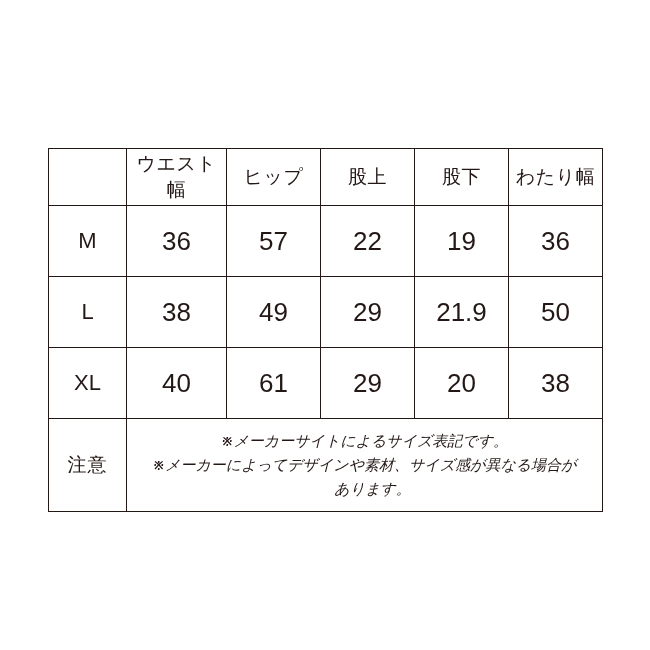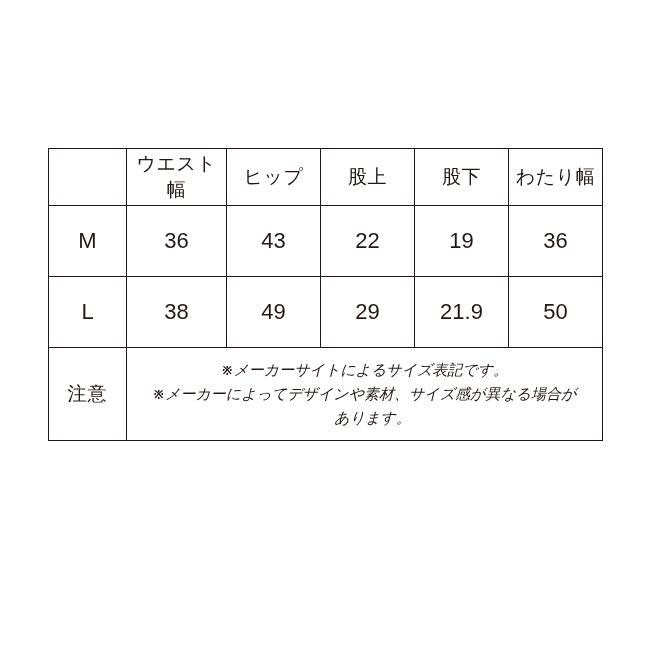--- a/index.html
+++ b/index.html
@@ -62,21 +62,21 @@
     font-size: 19px;
     letter-spacing: 0.5px;
   }
 
   thead th.corner {
     background: #ffffff;
   }
 
   tbody td {
     height: 70px;
-    font-size: 22px;
+    font-size: 26px;
   }
 
   tbody td.size-label {
     font-size: 22px;
   }
 
   tr.note-row td {
     height: 92px;
   }
 
@@ -123,32 +123,40 @@
           <th>ヒップ</th>
           <th>股上</th>
           <th>股下</th>
           <th>わたり幅</th>
         </tr>
       </thead>
       <tbody>
         <tr>
           <td class="size-label">M</td>
           <td>36</td>
-          <td>43</td>
+          <td>57</td>
           <td>22</td>
           <td>19</td>
           <td>36</td>
         </tr>
         <tr>
           <td class="size-label">L</td>
           <td>38</td>
           <td>49</td>
           <td>29</td>
           <td>21.9</td>
           <td>50</td>
+        </tr>
+        <tr>
+          <td class="size-label">XL</td>
+          <td>40</td>
+          <td>61</td>
+          <td>29</td>
+          <td>20</td>
+          <td>38</td>
         </tr>
         <tr class="note-row">
           <td class="note-label">注意</td>
           <td class="note-body" colspan="5">
             <span class="note-line">※メーカーサイトによるサイズ表記です。</span>
             <span class="note-line">※メーカーによってデザインや素材、サイズ感が異なる場合が</span>
             <span class="note-line indent">あります。</span>
           </td>
         </tr>
       </tbody>

